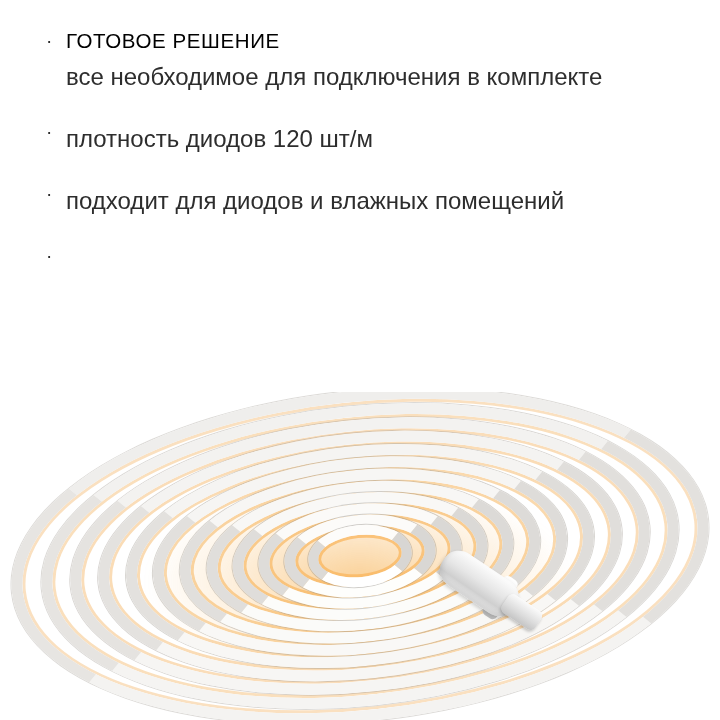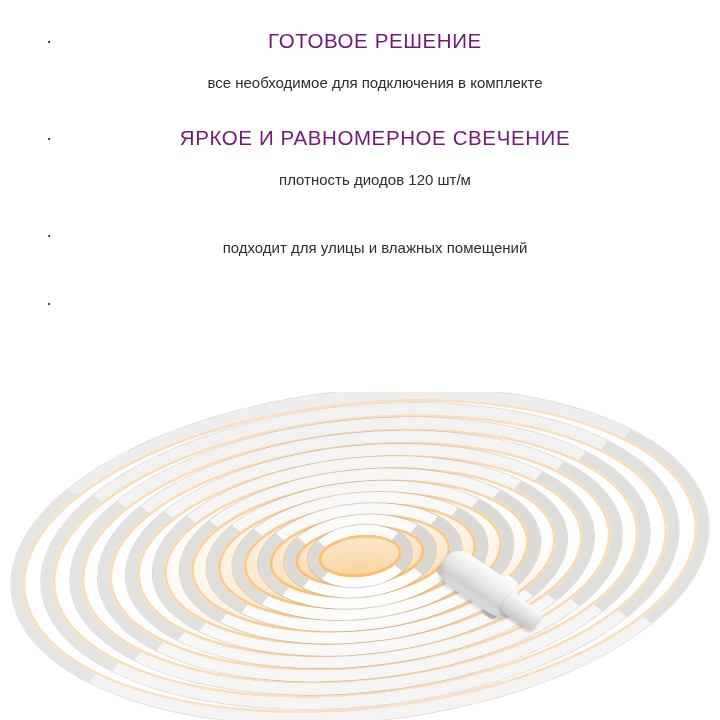--- a/index.html
+++ b/index.html
@@ -43,32 +43,30 @@
     text-align: left;
     padding-left: 2px;
     box-sizing: border-box;
   }
   .feature-text {
     flex: 1 1 auto;
   }
   .feature-title {
     font-size: 20.5px;
     letter-spacing: 0.6px;
-    color: #701a75;
+    color: #000000;
     line-height: 29px;
     white-space: nowrap;
-    text-align: center;
   }
   .feature-sub {
-    font-size: 15px;
+    font-size: 24px;
     color: #2d2d2d;
     line-height: 30px;
-    margin-top: 13px;
+    margin-top: 7px;
     white-space: nowrap;
-    text-align: center;
   }
 
   
   .photo {
     position: absolute;
     left: 0;
     top: 392px;
     width: 720px;
     height: 328px;
     overflow: hidden;
@@ -159,29 +157,28 @@
       <div class="bullet">·</div>
       <div class="feature-text">
         <div class="feature-title">ГОТОВОЕ РЕШЕНИЕ</div>
         <div class="feature-sub">все необходимое для подключения в комплекте</div>
       </div>
     </div>
 
     <div class="feature">
       <div class="bullet">·</div>
       <div class="feature-text">
-        <div class="feature-title">ЯРКОЕ И РАВНОМЕРНОЕ СВЕЧЕНИЕ</div>
         <div class="feature-sub">плотность диодов 120 шт/м</div>
       </div>
     </div>
 
     <div class="feature">
       <div class="bullet">·</div>
       <div class="feature-text">
-        <div class="feature-sub">подходит для улицы и влажных помещений</div>
+        <div class="feature-sub">подходит для диодов и влажных помещений</div>
       </div>
     </div>
 
     <div class="feature">
       <div class="bullet">·</div>
       <div class="feature-text">
       </div>
     </div>
 
   </div>

